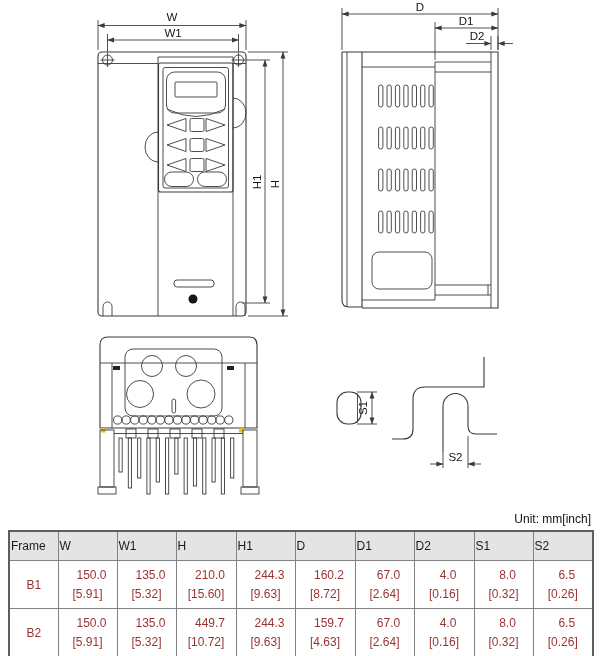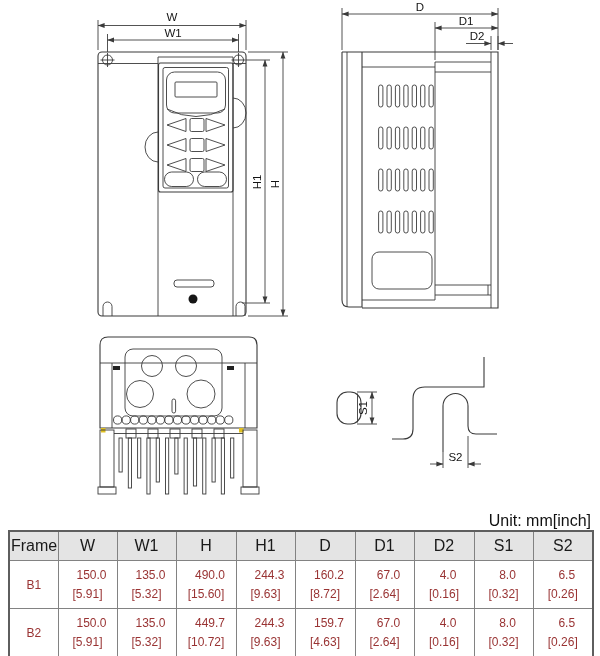--- a/index.html
+++ b/index.html
@@ -3,25 +3,25 @@
 <meta charset="utf-8">
 <style>
   html,body{margin:0;padding:0;background:#fff;}
   .page{position:relative;width:600px;height:656px;background:#ffffff;overflow:hidden;
         font-family:"Liberation Sans",sans-serif;}
   .drawing-svg{position:absolute;left:0;top:0;}
   .ln{stroke:#3a3a3a;stroke-width:1.1;fill:none;}
   .lt{stroke:#3a3a3a;stroke-width:0.9;fill:none;}
   .dim{stroke:#404040;stroke-width:0.9;fill:none;}
   .lbl{font-size:11.5px;fill:#141414;font-family:"Liberation Sans",sans-serif;}
-  .unit-label{position:absolute;top:512px;right:9px;font-size:16px;color:#111;}
+  .unit-label{position:absolute;top:512px;right:9px;font-size:12px;color:#111;}
   table.dims{position:absolute;left:8px;top:530px;width:584px;border-collapse:collapse;
              table-layout:fixed;border:2px solid #5e5e5e;}
-  table.dims th{background:#e4e4e4;border:1px solid #828282;font-size:16px;font-weight:normal;
-                color:#1a1a1a;height:26px;text-align:center;}
+  table.dims th{background:#e4e4e4;border:1px solid #828282;font-size:12px;font-weight:normal;
+                color:#1a1a1a;height:26px;text-align:left;}
   table.dims td{border:1px solid #828282;text-align:center;vertical-align:middle;
                 font-size:12px;color:#993333;height:43px;padding:2px 0;}
   td .mm{margin-bottom:5px;margin-left:8px;}
 </style>
 </head>
 <body>
 
 <div class="page">
 
 <svg class="drawing-svg" width="600" height="524" viewBox="0 0 600 524">
@@ -259,21 +259,21 @@
     <td>B1</td>
     <td>
             <div class="mm">150.0</div>
             <div class="inch">[5.91]</div>
           </td>
     <td>
             <div class="mm">135.0</div>
             <div class="inch">[5.32]</div>
           </td>
     <td>
-            <div class="mm">490.0</div>
+            <div class="mm">210.0</div>
             <div class="inch">[15.60]</div>
           </td>
     <td>
             <div class="mm">244.3</div>
             <div class="inch">[9.63]</div>
           </td>
     <td>
             <div class="mm">160.2</div>
             <div class="inch">[8.72]</div>
           </td>

